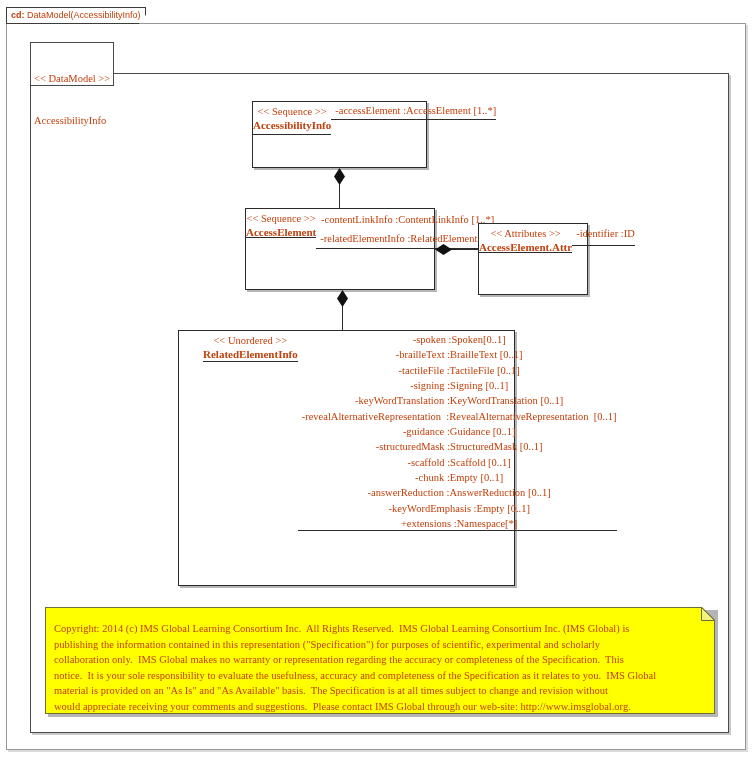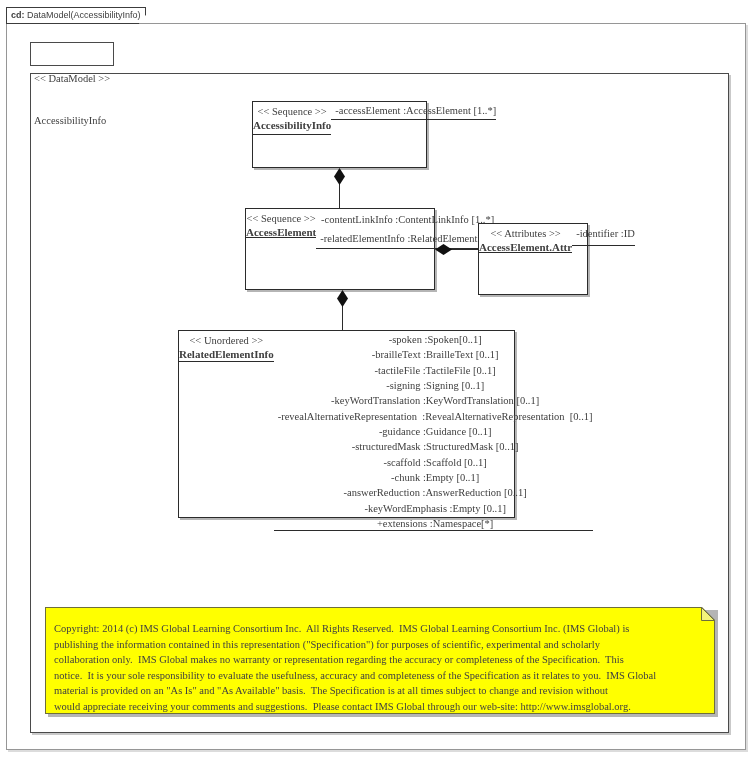--- a/index.html
+++ b/index.html
@@ -5,21 +5,21 @@
   :root{
     --note-fill:#ffff00;
     --note-border:#6e6e3c;
     --line:#2b2b2b;
     --frame-border:#969696;
     --shadow:#b5b5b5;
   }
   html,body{margin:0;padding:0;background:#fff;}
   .canvas{
     position:relative;width:756px;height:763px;background:#ffffff;
-    font-family:"Liberation Serif", serif;color:#404040;overflow:hidden;
+    font-family:"Liberation Serif", serif;color:#c2410c;overflow:hidden;
   }
   
   .cd-tab{
     position:absolute;left:6px;top:7px;width:140px;height:17px;
     background:#fff;border:1px solid #3c3c3c;box-sizing:border-box;
     clip-path:polygon(0 0,100% 0,100% 45%,95% 100%,0 100%);
     font-family:"Liberation Sans", sans-serif;font-size:9px;line-height:15px;
     padding-left:4px;white-space:pre;z-index:6;
   }
   .cd-tab b{font-weight:bold;}
@@ -27,21 +27,21 @@
     position:absolute;left:6px;top:23px;width:740px;height:727px;
     border:1px solid var(--frame-border);box-sizing:border-box;
     box-shadow:2px 2px 0 #dcdcdc;z-index:0;
   }
   .dm-body{
     position:absolute;left:30px;top:73px;width:699px;height:660px;
     border:1px solid #4a4a4a;box-sizing:border-box;
     box-shadow:2px 2px 0 #c9c9c9;z-index:1;background:#fff;
   }
   .dm-tab{
-    position:absolute;left:30px;top:42px;width:84px;height:24px;
+    position:absolute;left:30px;top:42px;width:84px;height:44px;
     border:1px solid #4a4a4a;box-sizing:border-box;background:#fff;
     font-size:10.5px;line-height:14px;padding:1px 3px;z-index:2;white-space:pre;
   }
   
   .uml-class{
     position:absolute;background:#fff;border:1px solid var(--line);
     box-sizing:border-box;box-shadow:2px 2px 0 var(--shadow);
     display:flex;flex-direction:row;z-index:3;
   }
   .uml-head{
@@ -135,21 +135,21 @@
     <div class="uml-attrs rows-17" style="height:22px;">
 
     <div class="attr-row">-identifier :ID</div>
       </div>
     <div class="uml-empty"></div>
   </div>
 
   <div class="vline" style="left:342px;top:290px;height:40px;"></div>
   <div class="diamond" style="left:337px;top:290px;width:11px;height:17px;"></div>
 
-  <div class="uml-class" style="left:178px;top:330px;width:337px;height:188px;">
+  <div class="uml-class" style="left:178px;top:330px;width:337px;height:256px;padding-left:24px;">
     <div class="uml-head" style="height:31px;">
       <div class="stereo">&lt;&lt; Unordered &gt;&gt;</div>
       <div class="cname">RelatedElementInfo</div>
     </div>
     <div class="uml-attrs rows-15" style="height:200px;">
 
     <div class="attr-row">-spoken :Spoken[0..1]</div>
         <div class="attr-row">-brailleText :BrailleText [0..1]</div>
         <div class="attr-row">-tactileFile :TactileFile [0..1]</div>
         <div class="attr-row">-signing :Signing [0..1]</div>

